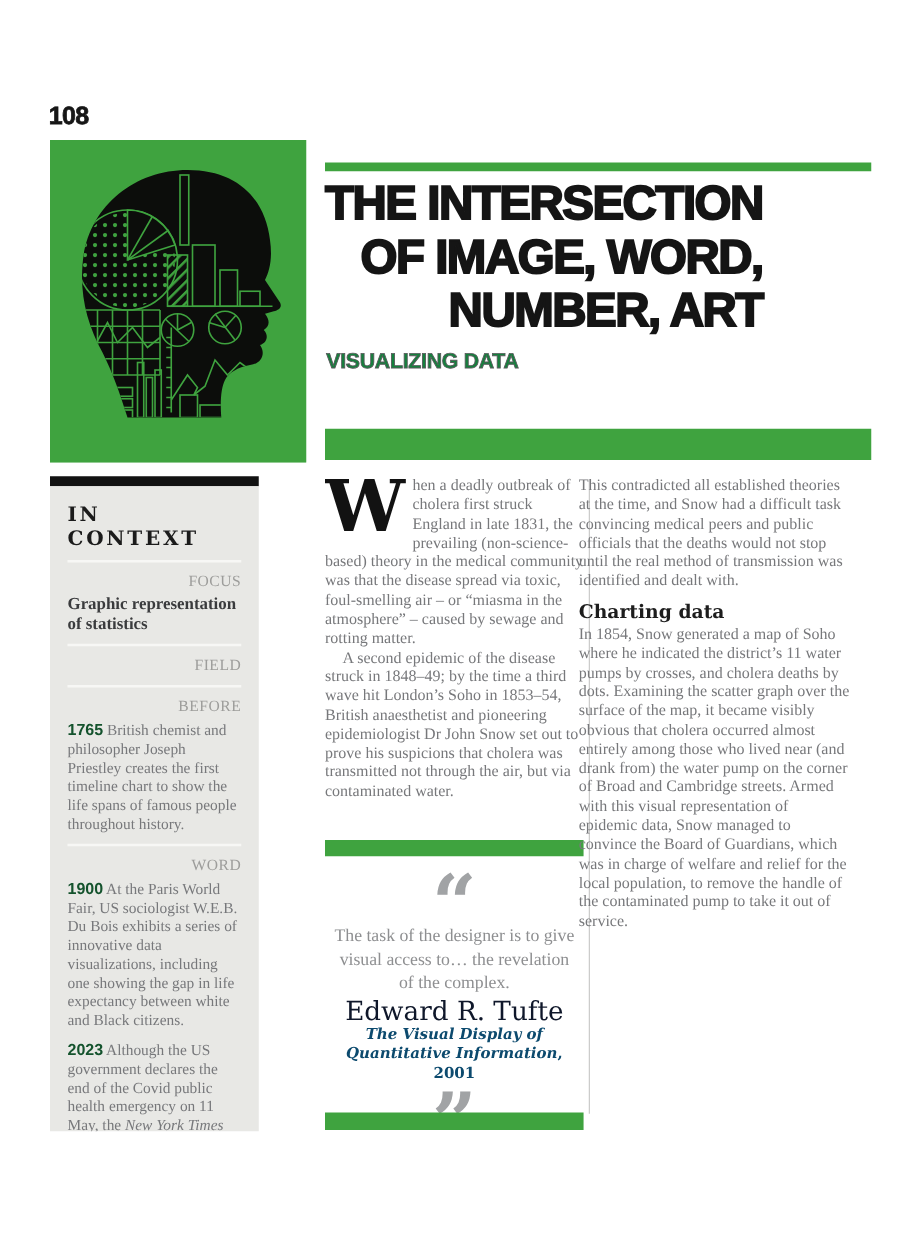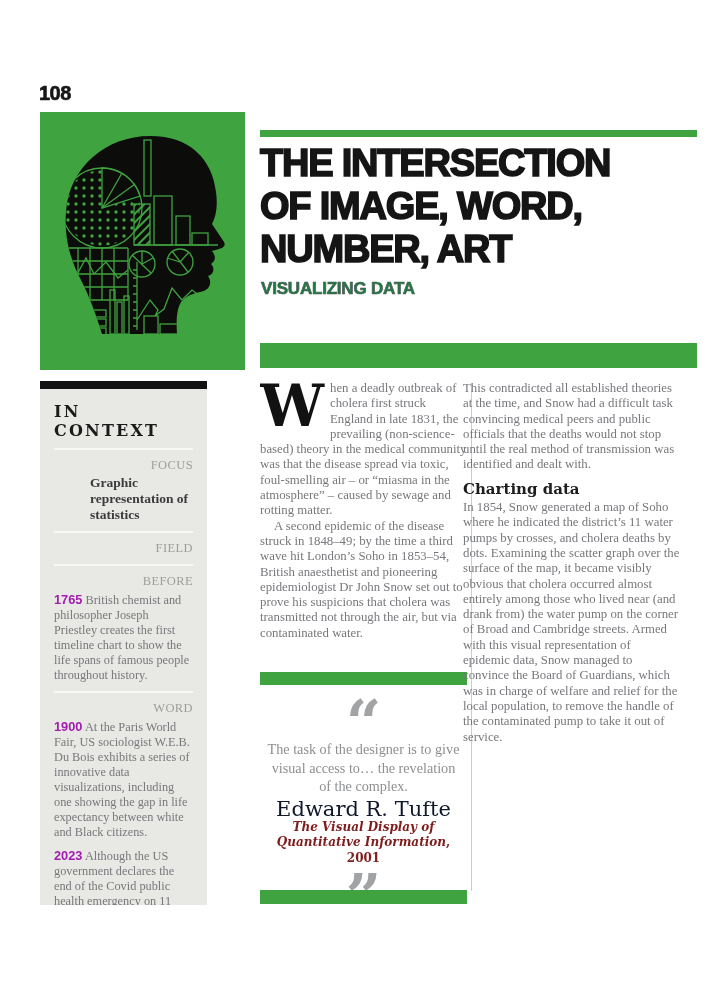--- a/index.html
+++ b/index.html
@@ -23,40 +23,40 @@
 
   
   .title-block{left:260px;top:130px;width:437px;height:240px;}
   .bar{background:#3fa33f;}
   .t-bar-thin{position:absolute;top:0;left:0;width:100%;height:7px;}
   .t-bar-thick{position:absolute;top:213px;left:0;width:100%;height:25px;}
   .headline{position:absolute;top:12px;left:0;margin:0;
     font-family:"Liberation Sans", sans-serif;font-weight:700;
     font-size:38px;line-height:43px;letter-spacing:-1.2px;color:#151515;
     -webkit-text-stroke:1.6px #151515;text-transform:uppercase;}
-  .headline span{display:block;}
+  .headline span{display:block;text-align:right;}
   .subtitle{position:absolute;top:149px;left:1px;
     font-family:"Liberation Sans", sans-serif;font-weight:700;font-size:17px;
     color:#15803d;letter-spacing:-0.2px;-webkit-text-stroke:0.7px #58595b;}
 
   
   .sidebar{left:40px;top:381px;width:167px;}
   .sb-topbar{height:8px;background:#121212;}
   .sb-body{background:#e8e8e5;height:516px;box-sizing:border-box;
     padding:11px 14px 10px 14px;overflow:hidden;}
   .sb-heading{margin:2px 0 0 0;font-family:"DejaVu Serif", serif;font-weight:700;
     font-size:16px;letter-spacing:2.2px;color:#1b1b1b;}
   .rule{height:2px;background:#f7f7f5;margin:8px 0;}
   .sb-label{font-family:"Liberation Serif", serif;font-size:12.5px;color:#9d9d9b;
     letter-spacing:0.4px;margin:5px 0 2px 0;text-align:right;}
   .sb-bold{font-family:"Liberation Serif", serif;font-weight:700;font-size:13.5px;
-    line-height:16px;color:#3a3b3d;margin-left:36px;}
+    line-height:16px;color:#3a3b3d;}
   .sb-p{margin:3px 0 8px 0;font-size:12.3px;line-height:15px;color:#77787b;}
   .sb-p b{font-family:"Liberation Sans", sans-serif;font-weight:700;
-    font-size:12.8px;color:#a21caf;margin-top:20px;}
+    font-size:12.8px;color:#14532d;margin-top:20px;}
   .sb-p i{font-style:italic;}
 
   
   .col{font-size:12.8px;line-height:15.3px;color:#77787b;}
   .col p{margin:0;}
   .mid-col{left:260px;top:381px;width:207px;height:290px;overflow:hidden;}
   .right-col{left:463px;top:381px;width:217px;}
   .indent{text-indent:14px;}
   .dropcap{float:left;font-family:"DejaVu Serif", serif;font-weight:700;
     font-size:57px;line-height:45px;color:#121212;padding:2px 6px 0 0;}
@@ -71,21 +71,21 @@
   .q-bar-top{position:absolute;top:0;left:0;width:100%;height:13px;}
   .q-bar-bottom{position:absolute;bottom:0;left:0;width:100%;height:14px;}
   .q-mark{font-family:"DejaVu Serif", serif;font-weight:700;color:#a1a3a5;
     font-size:62px;line-height:0.95;height:46px;overflow:hidden;}
   .q-open{margin-top:22px;}
   .q-close{margin-top:2px;}
   .q-text{font-size:14.2px;line-height:18.5px;color:#8e8f91;padding:0 6px;}
   .q-author{font-family:"DejaVu Serif", serif;font-weight:400;font-size:21px;
     color:#0f172a;margin-top:2px;line-height:22px;}
   .q-src{font-family:"DejaVu Serif", serif;font-weight:700;font-size:12px;
-    line-height:15.5px;color:#7f1d1d;}
+    line-height:15.5px;color:#0c4a6e;}
   .q-src i{font-style:italic;}
 </style>
 </head>
 <body>
 
 <div>
 
   <div class="abs page-num">108</div>
 
   <div class="abs img-box">

